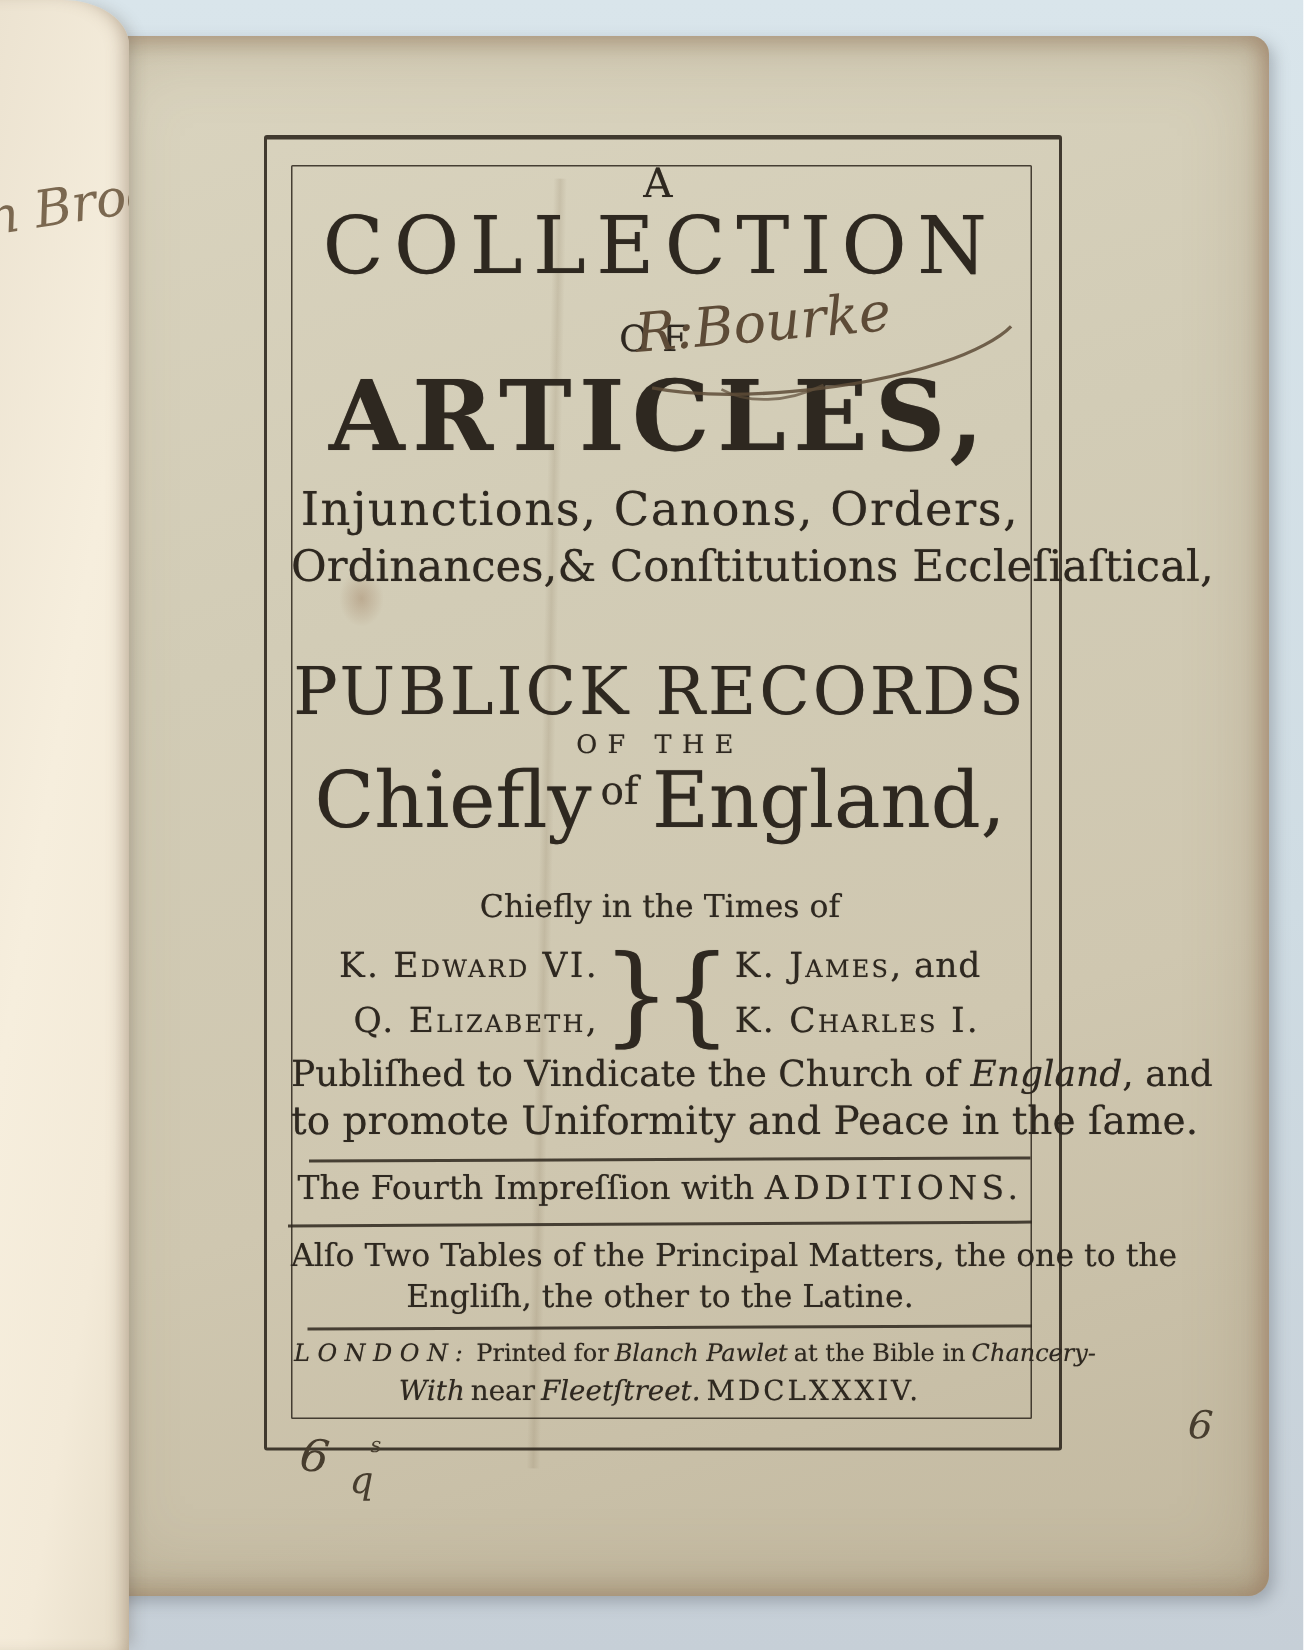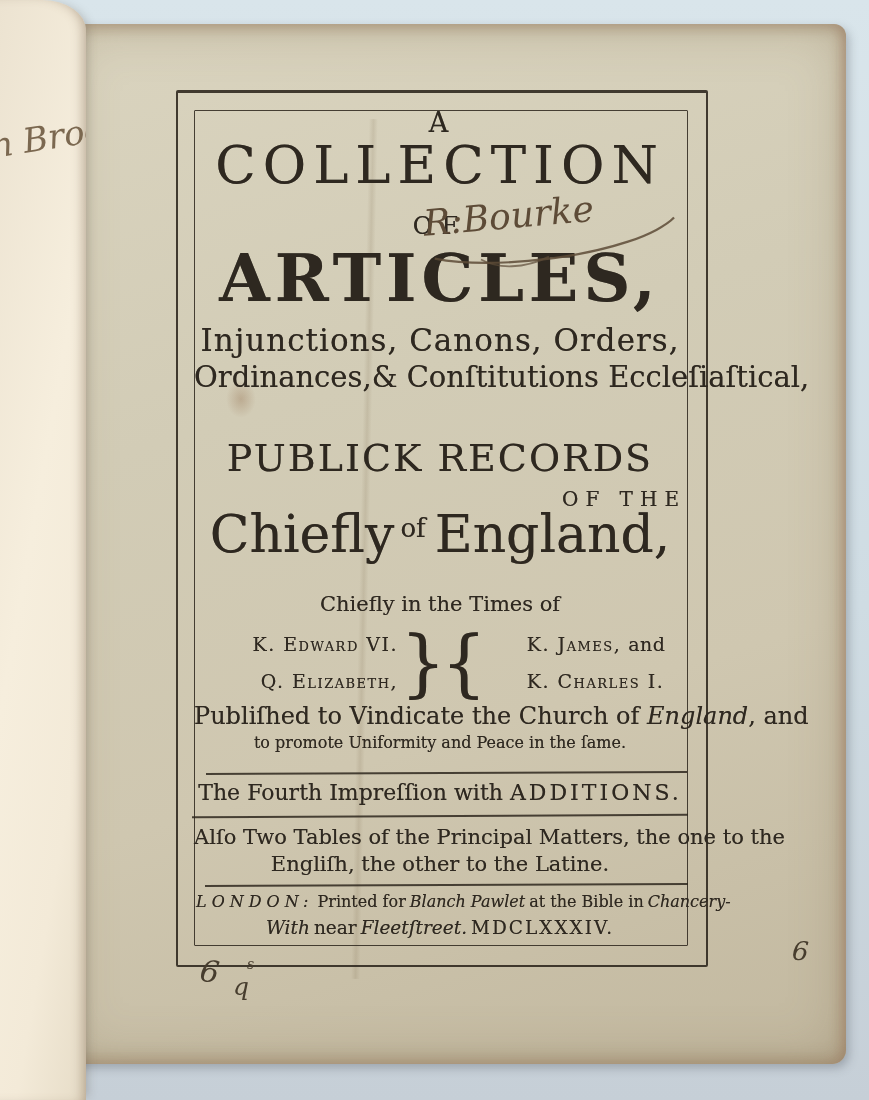--- a/index.html
+++ b/index.html
@@ -59,39 +59,39 @@
     color:#2e2820; white-space:nowrap;
     text-shadow:0 0 .5px rgba(46,39,29,.55);
   }
   .l-a          { top:107px; font-size:27px; letter-spacing:3px; }
   .l-collection { top:134px; font-size:53px; letter-spacing:7px; }
   .l-of         { top:212px; font-size:24px; letter-spacing:9px; }
   .l-articles   { top:240px; font-size:65px; letter-spacing:5px; font-weight:bold; }
   .l-injunctions{ top:322px; font-size:31px; letter-spacing:1px; }
   .l-ordinances { top:360px; font-size:29px; }
   .l-withother  { top:406px; font-size:20px; }
-  .l-publick    { top:436px; font-size:38px; letter-spacing:2px; }
-  .l-ofthe      { top:487px; font-size:20px; letter-spacing:7px;text-align:right; }
+  .l-publick    { top:436px; font-size:44px; letter-spacing:2px; }
+  .l-ofthe      { top:487px; font-size:17px; letter-spacing:7px; }
   .l-church     { top:504px; font-size:52px; }
   .church-of    { font-size:26px; vertical-align:15px; margin:0 9px 0 6px; }
   .l-chiefly    { top:592px; font-size:21px; }
   .monarchs{
     position:absolute; left:194px; top:618px; width:492px; height:90px;
     display:flex; justify-content:center; align-items:center; color:#2e2820;
     text-shadow:0 0 .5px rgba(46,39,29,.55);
   }
-  .m-col{ font-variant:small-caps; font-size:19px; letter-spacing:1.5px; line-height:37px; white-space:nowrap;margin-left:38px; }
+  .m-col{ font-variant:small-caps; font-size:23px; letter-spacing:1.5px; line-height:37px; white-space:nowrap; }
   .m-left{ text-align:right; }
   .m-right{ text-align:left; }
   .m-plain{ font-variant:normal; letter-spacing:.5px; margin-left:7px; }
   .braces{ display:flex; margin:0 2px; }
   .brace{ font-size:72px; line-height:80px; font-weight:normal; color:#2e2820; }
   .brace + .brace{ margin-left:-5px; }
   .l-published1 { top:702px; font-size:24px; }
-  .l-published2 { top:733px; font-size:16px; }
+  .l-published2 { top:733px; font-size:26px; }
   .ital{ font-style:italic;margin-top:44px; }
   .l-impression { top:780px; font-size:22px; }
   .sc-spaced{ letter-spacing:3px; }
   .l-tables1    { top:825px; font-size:21px; }
   .l-tables2    { top:852px; font-size:21px; }
   .l-imprint1   { top:892px; font-size:16px; }
   .l-imprint2   { top:917px; font-size:18.5px; }
   .imprint-city{ font-style:italic; letter-spacing:5px; margin-right:6px; }
   .imprint-year{ letter-spacing:2px; margin-left:16px; }
   .l-imprint1 span, .l-imprint2 span{ margin:0 2px; }

